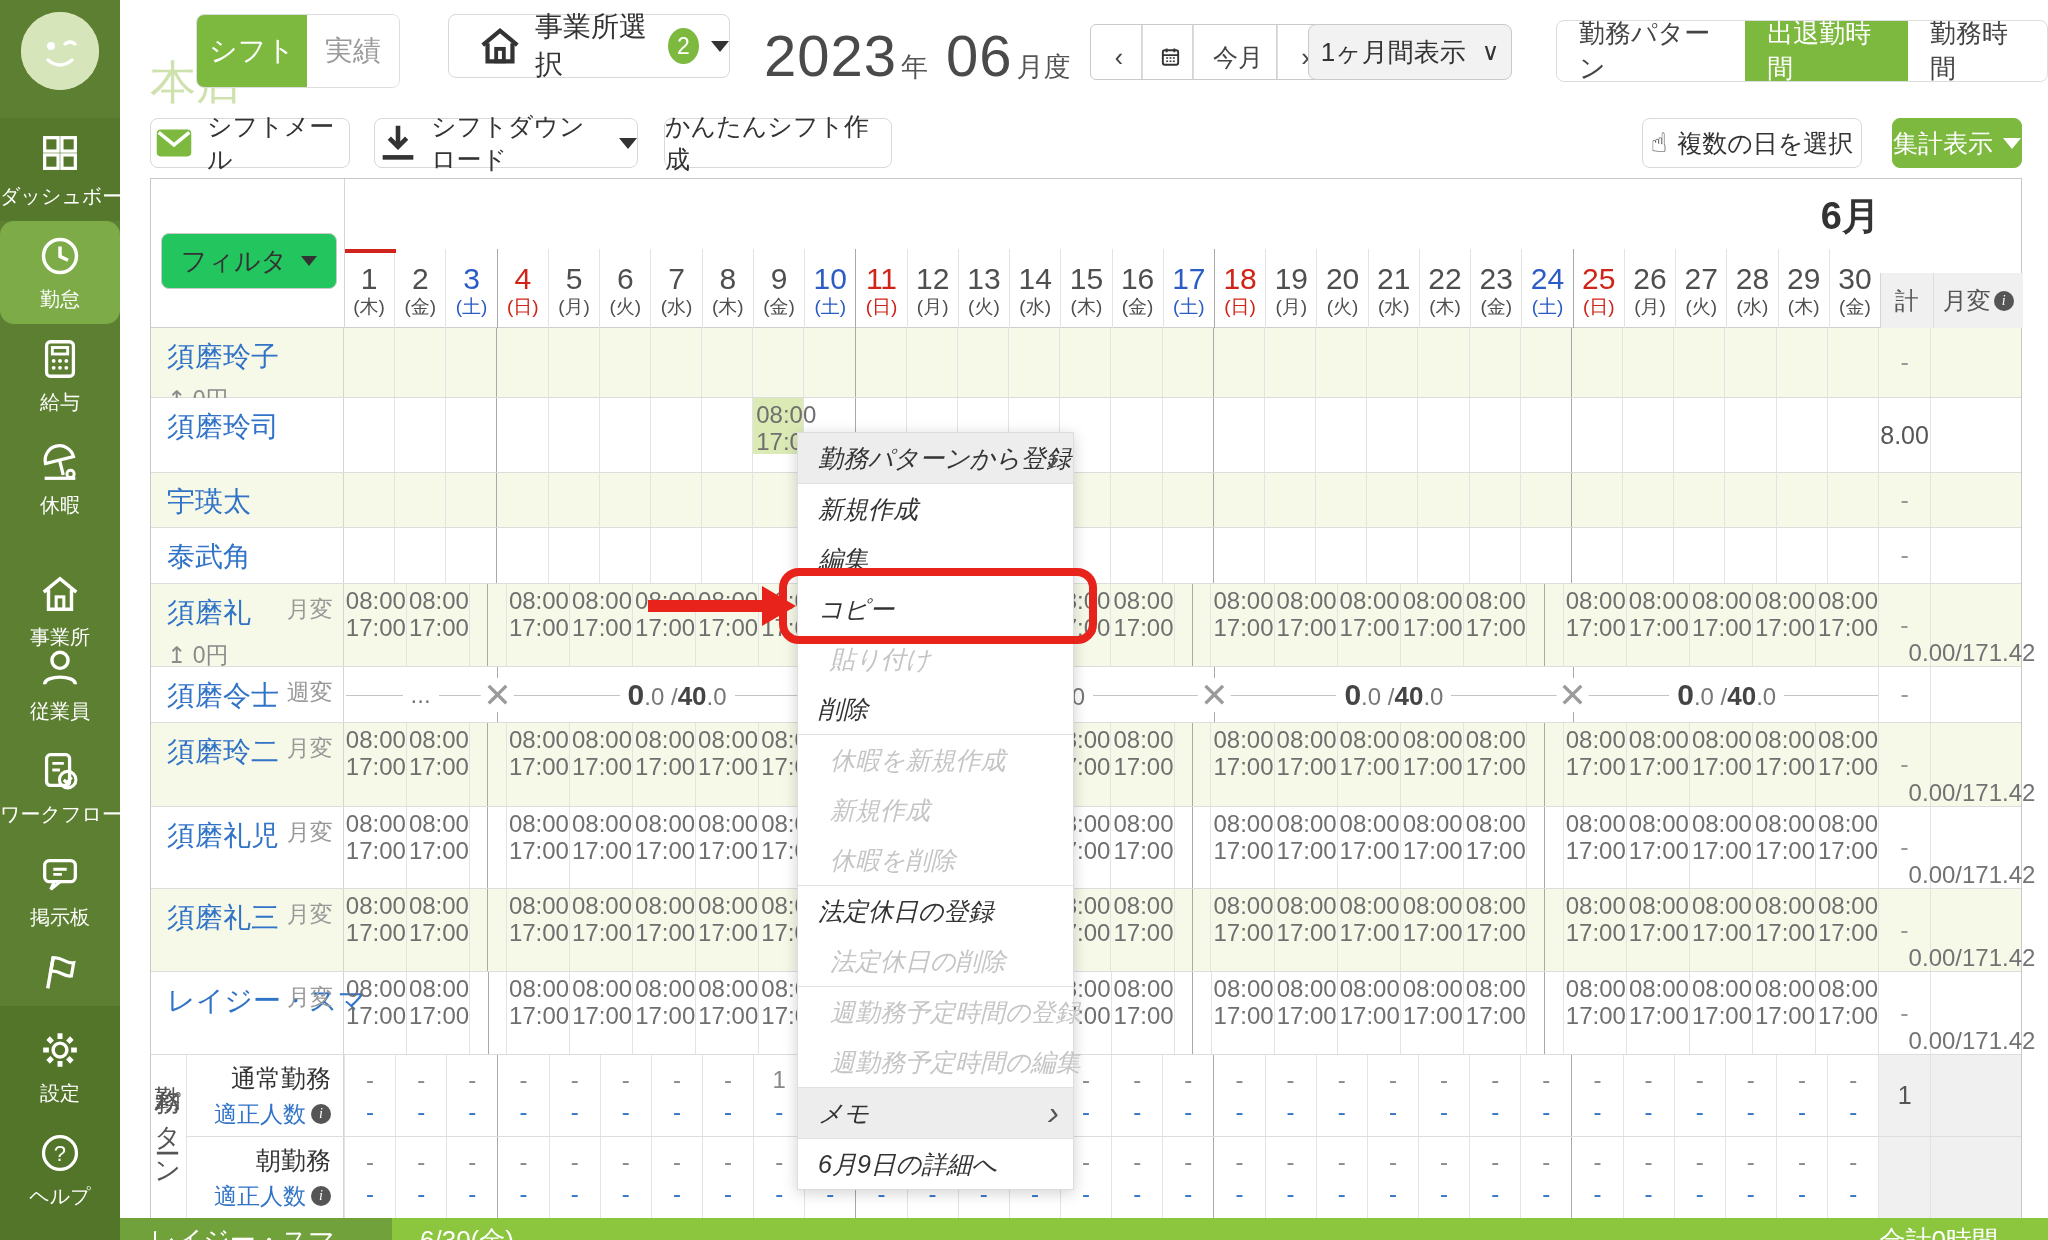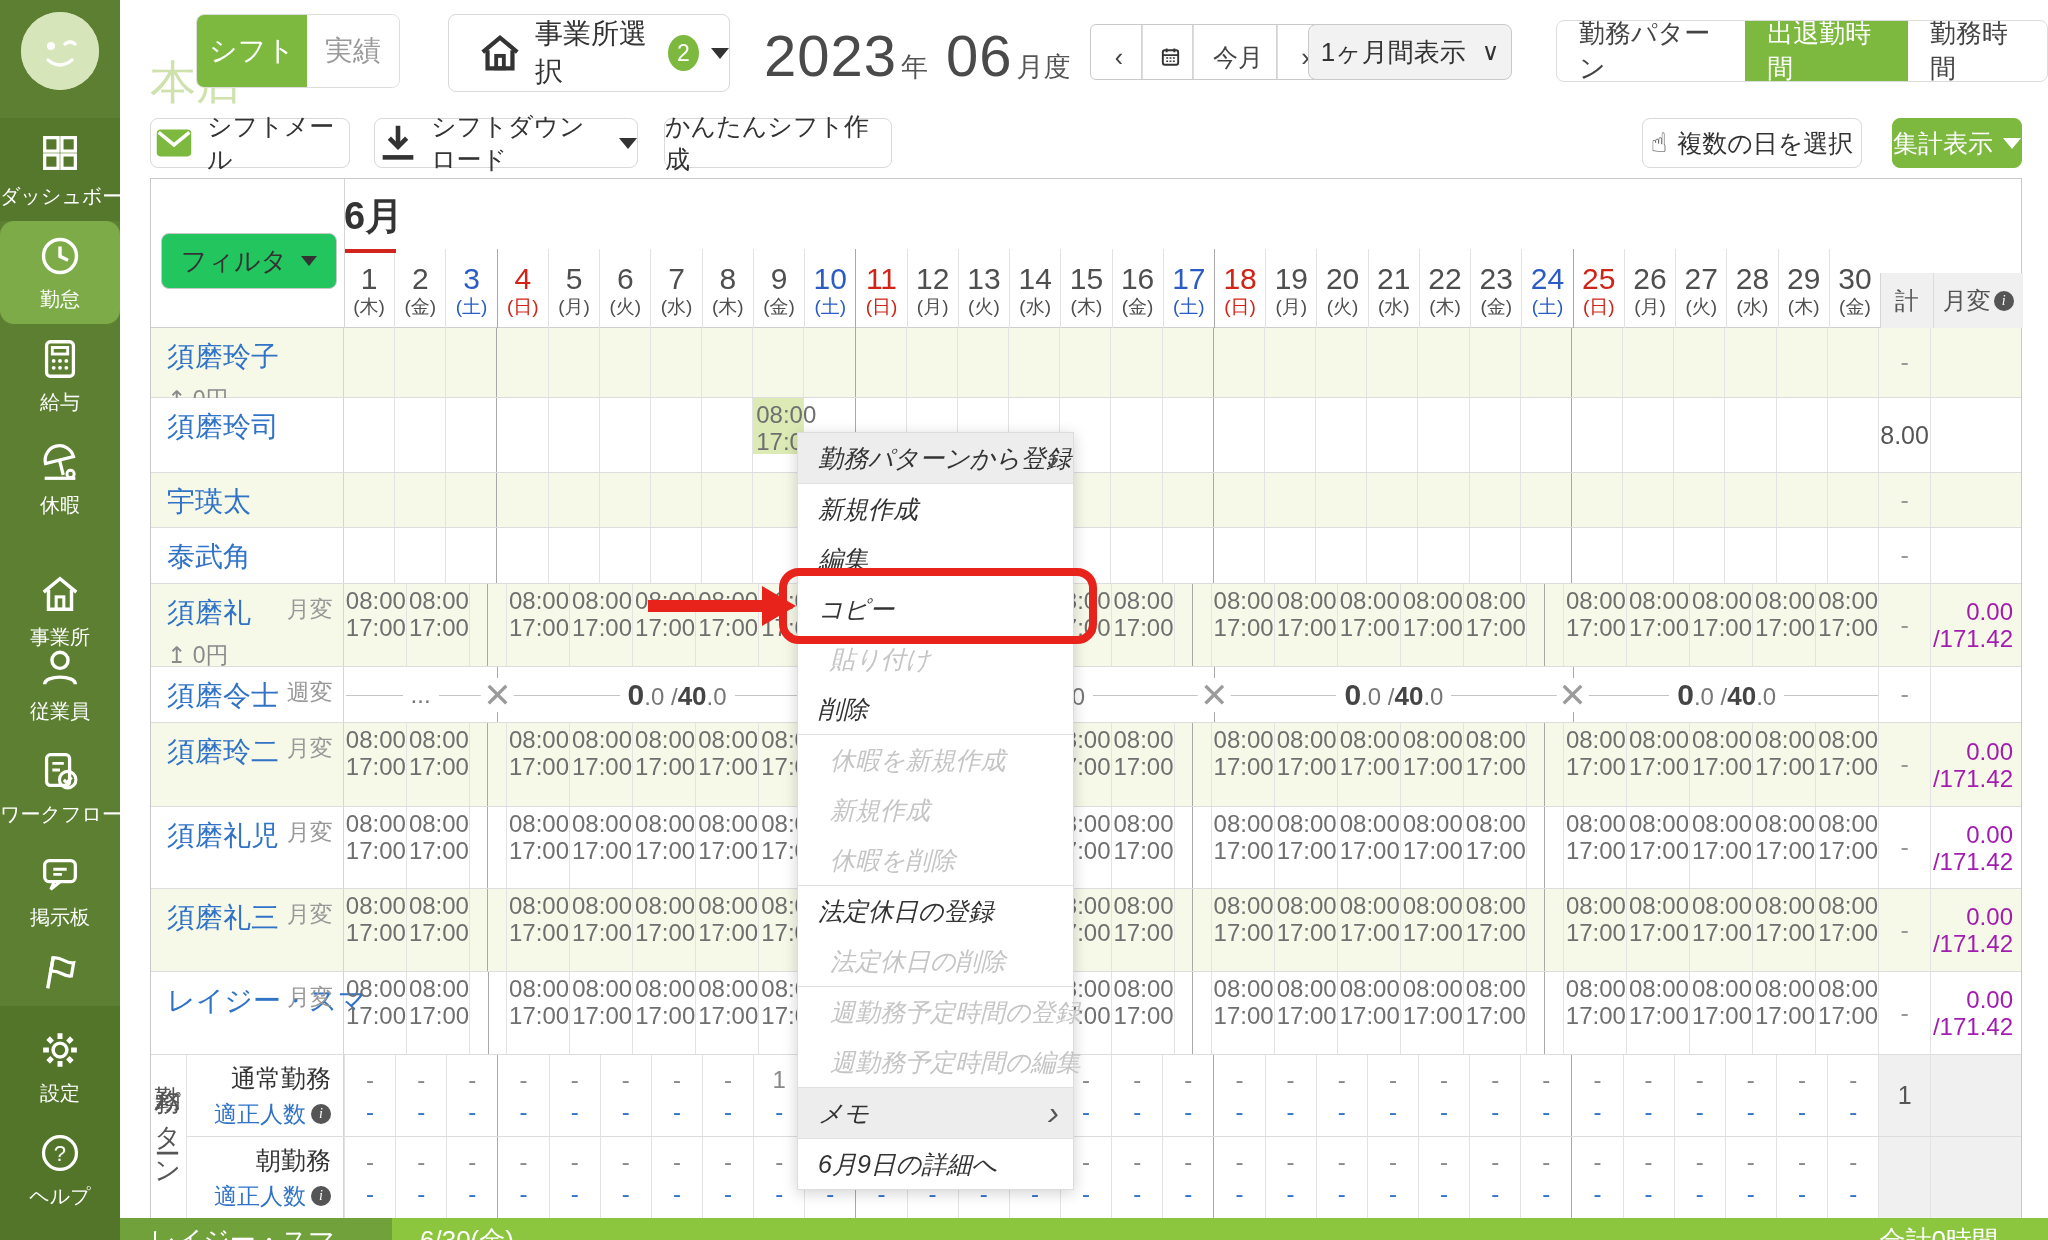--- a/index.html
+++ b/index.html
@@ -21,21 +21,21 @@
 
   
   #behind-label { position:absolute; left:150px; top:52px; font-size:46px; color:#cfe2ae; z-index:0; }
   .hbtn { border:1px solid #d9d9d9; background:#fff; border-radius:8px; display:flex; align-items:center;
     justify-content:center; color:#333; cursor:pointer; }
   #tab-group { position:absolute; left:196px; top:14px; height:74px; display:flex; border:1px solid #ddd;
     border-radius:8px; overflow:hidden; z-index:2; background:#fff; }
   #tab-group .tab { width:110px; display:flex; align-items:center; justify-content:center; font-size:28px; cursor:pointer; }
   #tab-group .tab.on { background:#7cb93e; color:#fff; }
   #tab-group .tab.off { background:#fff; color:#9a9a9a; width:92px; }
-  #office-select { position:absolute; left:448px; top:14px; width:282px; height:78px; font-size:28px; gap:12px; z-index:2;padding-left:28px; }
+  #office-select { position:absolute; left:448px; top:14px; width:282px; height:64px; font-size:28px; gap:12px; z-index:2;padding-left:28px; }
   #office-badge { width:36px; height:36px; border-radius:50%; background:#7cb93e; color:#fff; font-size:23px;
     display:flex; align-items:center; justify-content:center; }
   .caret-dn { width:0; height:0; border-left:9px solid transparent; border-right:9px solid transparent; border-top:11px solid #333; }
   #period { position:absolute; left:764px; top:22px; display:flex; align-items:baseline; gap:4px; color:#4a4a4a; z-index:2; }
   #period .big { font-size:58px; letter-spacing:1px; }
   #period .sml { font-size:27px; color:#555; margin-right:14px; }
   #nav-group { position:absolute; left:1090px; top:24px; height:56px; display:flex; border:1px solid #c9c9c9;
     border-radius:6px; overflow:hidden; background:#fff; z-index:2; }
   #nav-group .ncell { width:51px; display:flex; align-items:center; justify-content:center; border-left:1px solid #ddd;
     font-size:25px; color:#444; cursor:pointer; }
@@ -58,22 +58,22 @@
   #btn-dl { left:374px; width:264px; }
   #btn-easy { left:664px; width:228px; }
   #btn-multi { left:1642px; width:220px; }
   #btn-sum { left:1892px; width:130px; background:#7cb93e; border-color:#7cb93e; color:#fff; }
   #btn-sum .caret-dn { border-top-color:#fff; }
   .hand-glyph { font-size:27px; }
 
   
   #table { position:absolute; left:150px; top:178px; width:1872px; height:1040px; border:1px solid #c8c8c8; z-index:1; background:#fff; }
   #thead { position:absolute; left:0; top:0; width:1870px; height:149px; border-bottom:1px solid #cfcfcf; background:#fff; }
-  #month-label { position:absolute; left:193px; top:12px; width:1536px; text-align:left; font-size:38px;
-    font-weight:bold; color:#333; }
+  #month-label { position:absolute; left:193px; top:12px; width:1536px; text-align:right; font-size:38px;
+    font-weight:bold; color:#333;padding-left:24px; }
   #filter-btn { position:absolute; left:10px; top:54px; width:176px; height:56px; border:1px solid #c9c9c9;
     border-radius:8px; background:#22c55e; display:flex; align-items:center; justify-content:center; gap:14px;
     font-size:26px; color:#333; cursor:pointer; z-index:3; }
   #filter-btn .caret-dn { border-left-width:8px; border-right-width:8px; border-top-width:10px; }
   #name-col-sep { position:absolute; left:193px; top:0; width:1px; height:149px; background:#d5d5d5; }
   #day-cells { position:absolute; left:193px; top:70px; width:1536px; height:79px; display:flex; }
   .dcell { flex:1 1 0; border-left:1px solid #e3e3e3; display:flex; flex-direction:column; align-items:center;
     justify-content:center; cursor:pointer; padding-top:4px; }
   .dcell:first-child { border-left:none; }
   .dcell.wkb { border-left:1px solid #a9a9a9; }
@@ -99,22 +99,22 @@
   .carry { margin-top:8px; font-size:23px; color:#8a8a8a; }
   .darea { position:relative; width:1536px; display:flex; }
   .bcell { flex:1 1 0; border-left:1px solid #e3e3e3; padding:3px 0 0 2px; cursor:pointer; }
   .bcell:first-child { border-left:none; }
   .bcell.wkb { border-left:1px solid #a9a9a9; }
   .t { display:block; position:relative; z-index:2; font-size:24px; line-height:27px; color:#6f6f6f; white-space:nowrap; }
   .selcell { position:absolute; left:0; top:0; right:0; height:56px; background:#dcebb6; padding:3px 0 0 3px; }
   .tcell { width:52px; border-left:1px solid #e3e3e3; display:flex; align-items:center; justify-content:center;
     font-size:25px; color:#555; }
   .tcell .dash { color:#999; }
-  .mcell { width:91px; border-left:1px solid #e3e3e3; display:flex; flex-direction:column; align-items:flex-end;
-    justify-content:center; padding-right:8px; font-size:24px; color:#a21caf; line-height:27px; }
+  .mcell { width:91px; border-left:1px solid #e3e3e3; display:flex; align-items:flex-end;
+    justify-content:center; padding-right:8px; font-size:24px; color:#737373; line-height:27px; }
   
   .wseg { position:absolute; top:0; bottom:0; display:flex; align-items:center; justify-content:center; }
   .wseg::before { content:""; position:absolute; left:2px; right:2px; top:50%; height:1px; background:#c4c4c4; }
   .wseg.bnd { border-left:1px solid #a9a9a9; }
   .wlab { position:relative; background:#fff; padding:0 8px; white-space:nowrap; z-index:2; color:#777; font-size:24px; }
   .wlab .bg { font-size:30px; font-weight:bold; color:#444; }
   .wlab .bg2 { font-size:26px; font-weight:bold; color:#444; }
   .wx { position:absolute; top:50%; transform:translate(-50%,-50%); background:#fff; color:#9b9b9b; font-size:34px;
     line-height:34px; z-index:3; padding:0 2px; }
 

